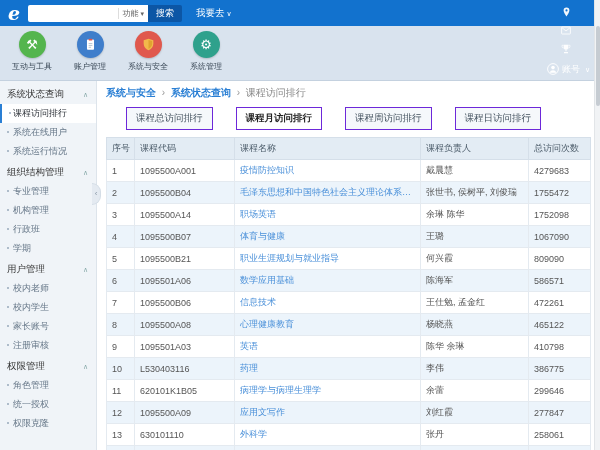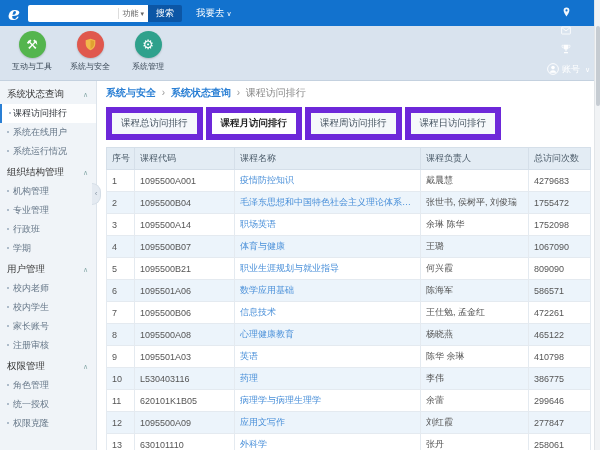--- a/index.html
+++ b/index.html
@@ -35,21 +35,21 @@
   .side-item.active { background: #fff; color: #2a2f36; border-left: 2px solid #2a7fd4; padding-left: 11px; }
   .collapse-handle { position: absolute; left: 92px; top: 102px; width: 9px; height: 22px; background: #e4eaf1; border: 1px solid #d4dde6; border-left: none; border-radius: 0 9px 9px 0; color: #8a99a8; font-size: 8px; line-height: 20px; text-align: center; cursor: pointer; z-index: 2; }
 
   .content { flex: 1; background: #fff; padding: 5px 9px 0 9px; display: flex; flex-direction: column; overflow: hidden; }
   .breadcrumb { font-size: 10px; color: #999; padding-bottom: 7px; white-space: nowrap; }
   .crumb-link { color: #2a7fd4; font-weight: bold; cursor: pointer; }
   .crumb-sep { margin: 0 3px; color: #999; }
   .crumb-current { color: #888; }
 
   .tabs { display: flex; gap: 3px; margin-bottom: 7px; }
-  .tab { border: 6px solid #6d28d9; background: #f5f8fb; color: #44525f; font-size: 9.5px; padding: 4px 9px; cursor: pointer; white-space: nowrap; }
+  .tab { border: 1px solid #6d28d9; background: #f5f8fb; color: #44525f; font-size: 9.5px; padding: 4px 9px; cursor: pointer; white-space: nowrap; margin-left: 20px; }
   .tab.active { background: #fff; font-weight: bold; color: #222; }
 
   table { width: 100%; border-collapse: collapse; font-size: 9px; color: #555; table-layout: fixed; }
   thead th { background: #e3ecf4; border: 1px solid #d5dfe9; font-weight: normal; text-align: left; padding: 4px 5px; color: #4a5a68; white-space: nowrap; overflow: hidden; }
   tbody td { border: 1px solid #e4eaf0; padding: 4px 5px; white-space: nowrap; overflow: hidden; text-overflow: ellipsis; }
   tbody tr:nth-child(even) { background: #ecf4fb; }
   td.course-name { color: #4a90d9; cursor: pointer; }
 
   .scrollbar { position: absolute; right: 0; top: 0; width: 6px; height: 450px; background: #f1f3f5; border-left: 1px solid #e2e5e8; z-index: 5; }
   .scroll-thumb { position: absolute; top: 26px; left: 1px; width: 4px; height: 80px; background: #c6ccd2; border-radius: 2px; cursor: pointer; }
@@ -115,20 +115,30 @@
     </span>
   </span>
 </div>
 
 <div class="app-toolbar">
     <div class="tb-item">
       <div class="tb-circle" style="background: rgb(84, 181, 78);">⚒</div>
       <div class="tb-label">互动与工具</div>
     </div>
     <div class="tb-item">
+      <div class="tb-circle" style="background: rgb(63, 126, 203);">
+        <svg width="13" height="13" viewBox="0 0 14 14">
+          <rect x="3.2" y="1.6" width="7.6" height="11" rx="1" fill="#fff"></rect>
+          <rect x="5.2" y="0.8" width="3.6" height="2" rx="0.5" fill="#e2574c"></rect>
+          <path d="M5 6h4M5 8h4M5 10h2.6" stroke="#9fb4c4" stroke-width="0.8"></path>
+        </svg>
+      </div>
+      <div class="tb-label">账户管理</div>
+    </div>
+    <div class="tb-item">
       <div class="tb-circle" style="background: rgb(224, 88, 77);">
         <svg width="13" height="13" viewBox="0 0 14 14">
           <path d="M7 .8l5.2 1.6v4.1c0 3-2.3 5.5-5.2 6.7-2.9-1.2-5.2-3.7-5.2-6.7V2.4z" fill="#f2b84b"></path>
           <path d="M7 2.1l3.9 1.2v3.2c0 2.3-1.7 4.2-3.9 5.2z" fill="#e0a230"></path>
         </svg>
       </div>
       <div class="tb-label">系统与安全</div>
     </div>
     <div class="tb-item">
       <div class="tb-circle" style="background: rgb(47, 161, 140);">⚙</div>
@@ -142,22 +152,22 @@
         <span>系统状态查询</span>
         <span class="up">∧</span>
       </div>
       <div class="side-item active">课程访问排行</div>
       <div class="side-item">系统在线用户</div>
       <div class="side-item">系统运行情况</div>
       <div class="side-title">
         <span>组织结构管理</span>
         <span class="up">∧</span>
       </div>
+      <div class="side-item">专业管理</div>
       <div class="side-item">机构管理</div>
-      <div class="side-item">专业管理</div>
       <div class="side-item">行政班</div>
       <div class="side-item">学期</div>
       <div class="side-title">
         <span>用户管理</span>
         <span class="up">∧</span>
       </div>
       <div class="side-item">校内老师</div>
       <div class="side-item">校内学生</div>
       <div class="side-item">家长账号</div>
       <div class="side-item">注册审核</div>

